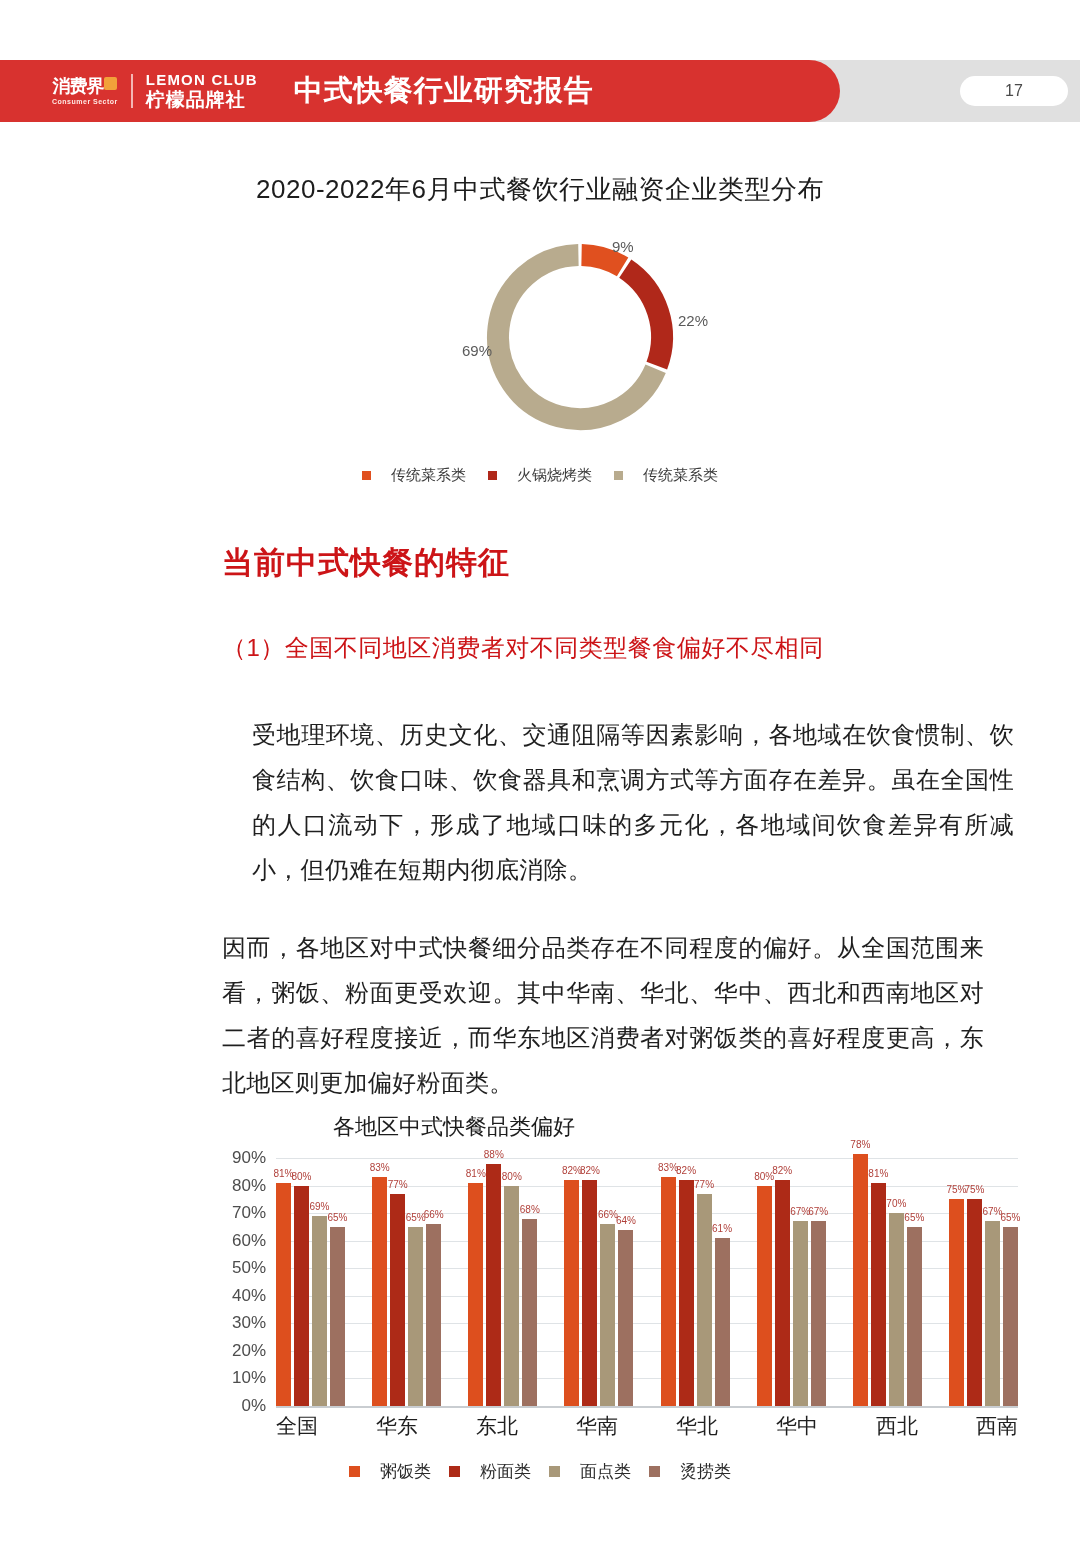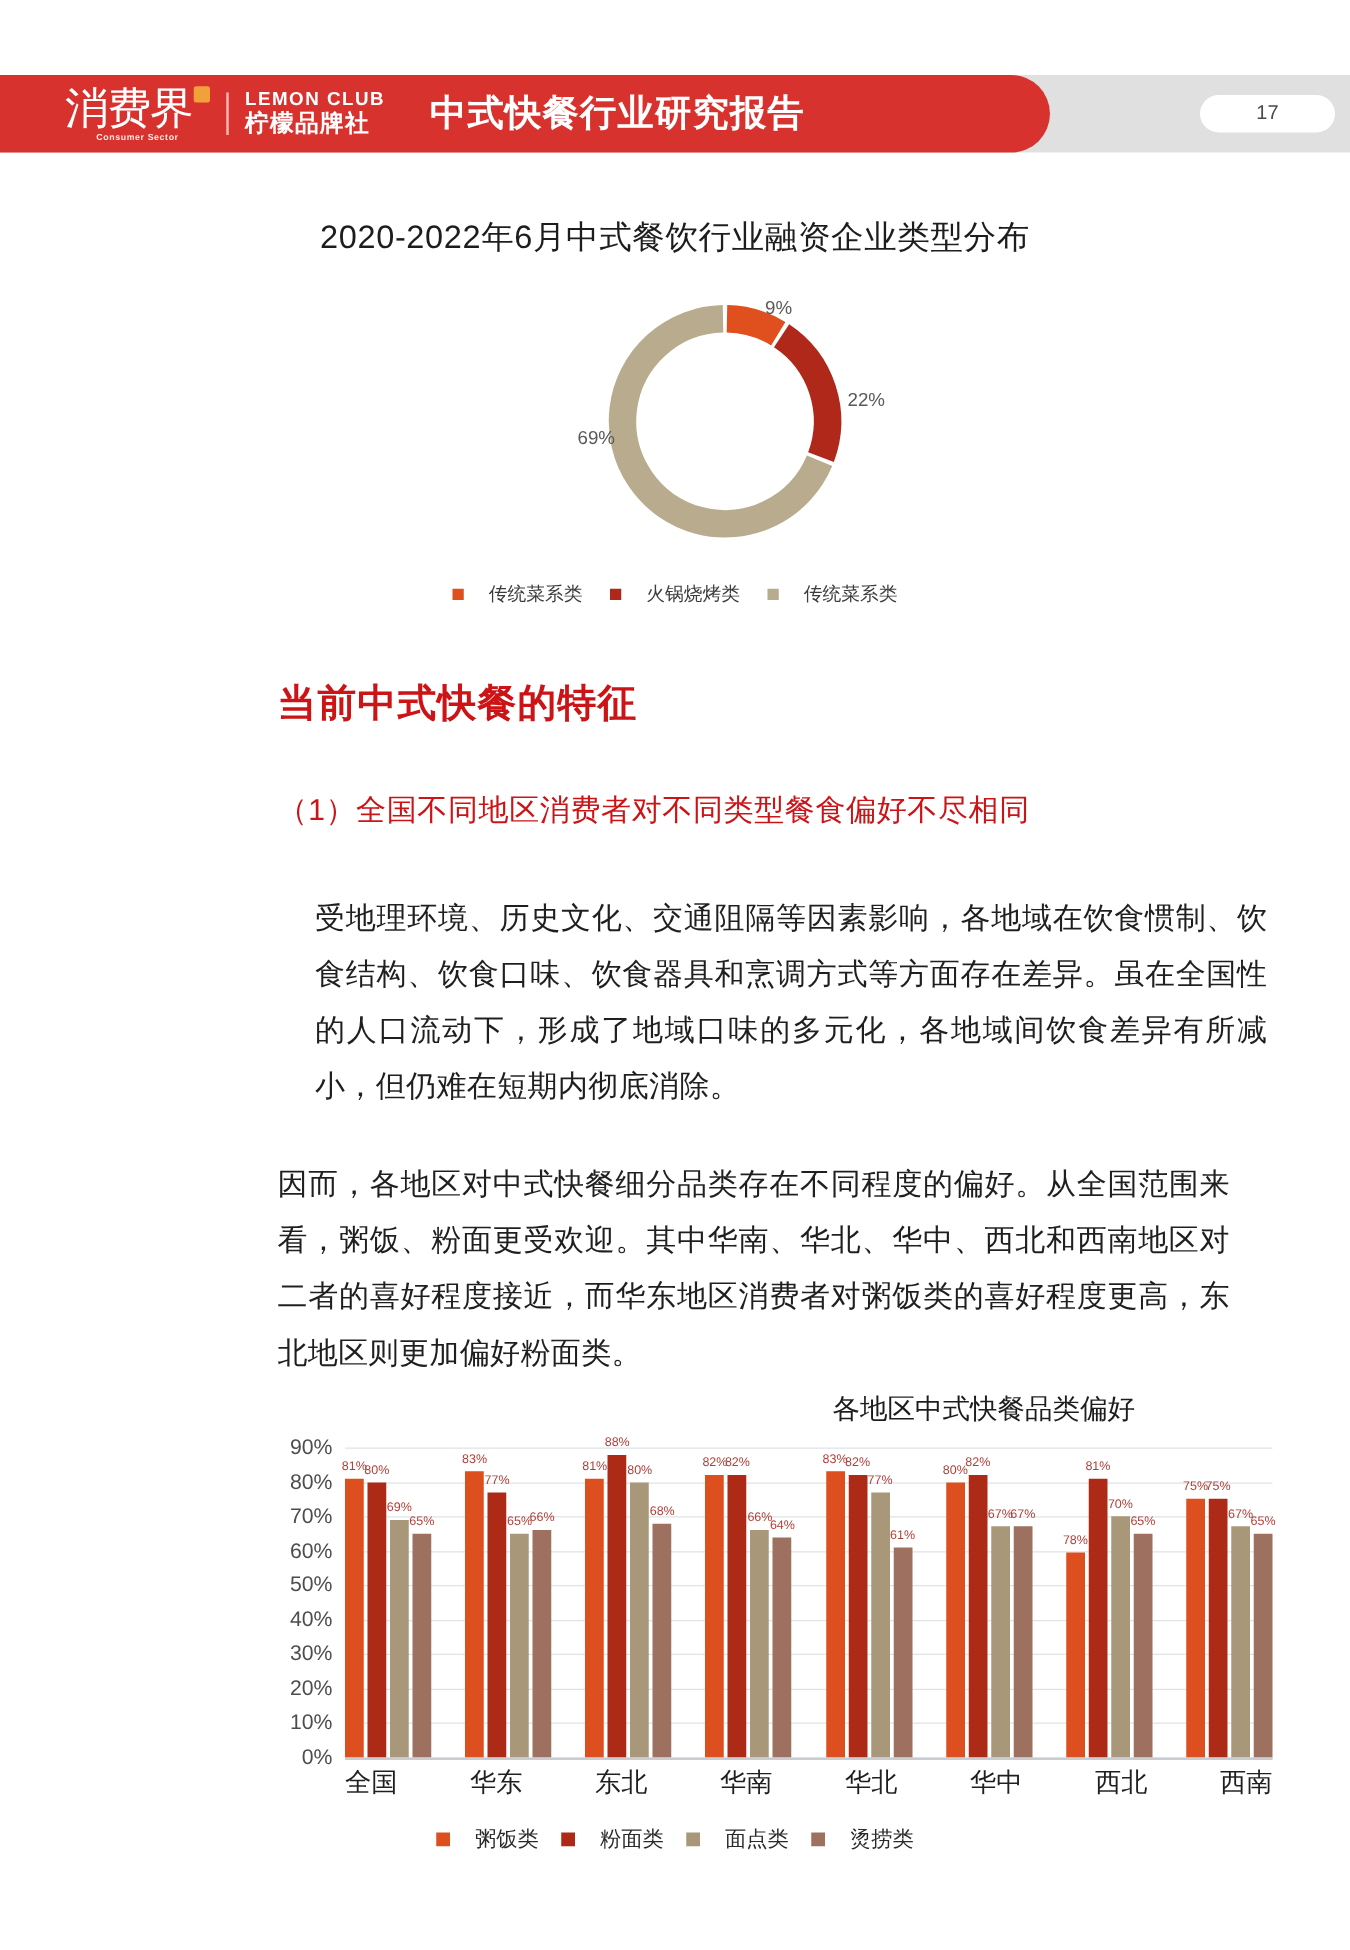--- a/index.html
+++ b/index.html
@@ -19,21 +19,21 @@
   .header-bar{
     position:absolute; left:0; top:60px; width:840px; height:62px;
     background:#d8322f;
     border-top-right-radius:31px; border-bottom-right-radius:31px;
     display:flex; align-items:center;
   }
   .logo-block{
     display:flex; align-items:center; margin-left:52px; color:#fff;
   }
   .logo-cn{
-    font-weight:normal; font-size:35px; letter-spacing:-1px;
+    font-weight:bold; font-size:18px; letter-spacing:-1px;
     line-height:1; position:relative; color:#ffffff;
   }
   .logo-cn .dot{
     display:inline-block; width:13px; height:13px; background:#f2a13a;
     border-radius:2px; vertical-align:top; margin-left:1px;
   }
   .logo-sub{
     font-size:7px; letter-spacing:.5px; font-weight:bold;
     margin-top:3px; color:#ffe9e4; text-align:center;
   }
@@ -87,21 +87,21 @@
     position:absolute; left:222px; width:762px;
     font-size:24px; color:#1f1f1f; line-height:45px; letter-spacing:.3px;
     text-align:justify;
   }
   #para1{ top:712px;margin-left:30px; }
   #para2{ top:925px; }
 
   
   .bar-title{
     position:absolute; left:0; top:1112px; width:908px;
-    text-align:right; font-size:22px; color:#1d1d1d;
+    text-align:center; font-size:22px; color:#1d1d1d;
   }
   .chart{
     position:absolute; left:218px; top:1158px; width:800px; height:248px;
   }
   .yaxis{
     position:absolute; left:0; top:0; width:54px; height:248px;
   }
   .ytick{
     position:absolute; right:6px; transform:translateY(-50%);
     font-size:17px; color:#4d4d4d; white-space:nowrap;
@@ -304,21 +304,21 @@
             <span class="vlab">82%</span>
           </div>
           <div class="bar" style="height: 184.622px; background: rgb(168, 152, 121);">
             <span class="vlab">67%</span>
           </div>
           <div class="bar" style="height: 184.622px; background: rgb(157, 112, 96);">
             <span class="vlab">67%</span>
           </div>
         </div>
         <div class="group">
-          <div class="bar" style="height: 164px; background: rgb(221, 79, 30);">
+          <div class="bar" style="height: 252px; background: rgb(221, 79, 30);">
             <span class="vlab">78%</span>
           </div>
           <div class="bar" style="height: 223.2px; background: rgb(173, 42, 23);">
             <span class="vlab">81%</span>
           </div>
           <div class="bar" style="height: 192.889px; background: rgb(168, 152, 121);">
             <span class="vlab">70%</span>
           </div>
           <div class="bar" style="height: 179.111px; background: rgb(157, 112, 96);">
             <span class="vlab">65%</span>

